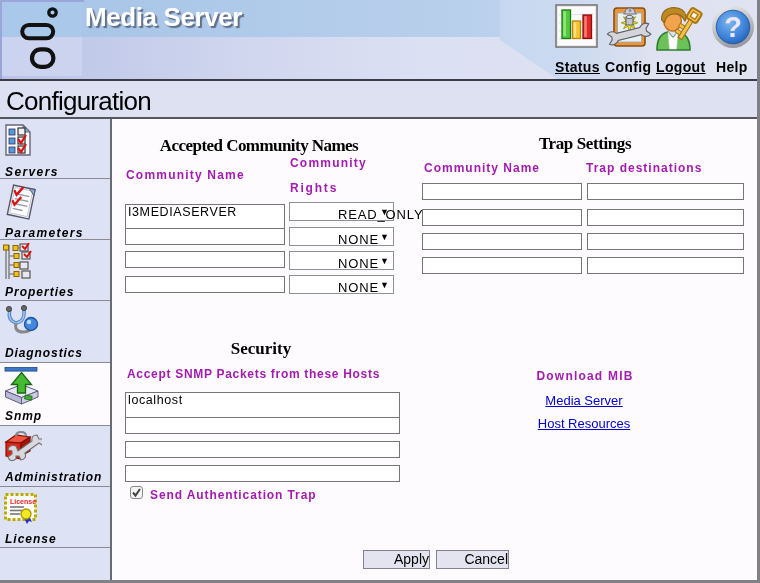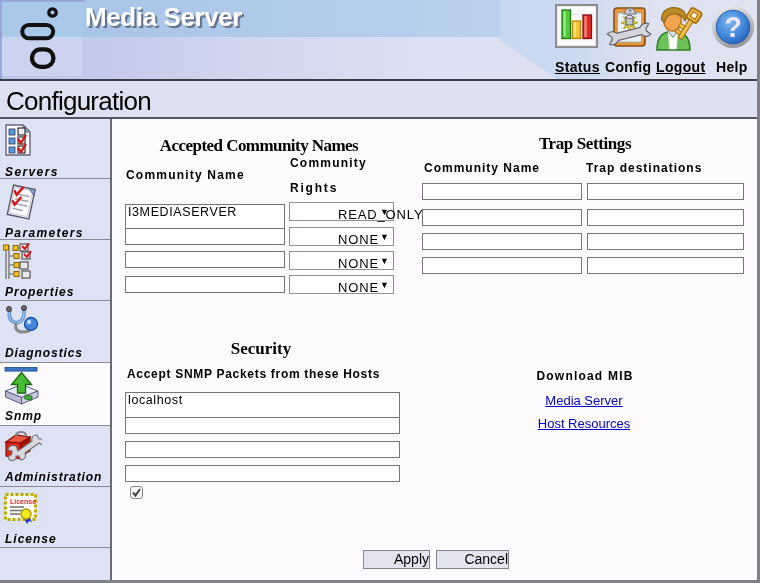--- a/index.html
+++ b/index.html
@@ -19,21 +19,21 @@
 
 #cfgbar{left:0;top:79px;width:760px;height:40px;background:#dee1f2;border-top:2px solid #3c3c46;border-bottom:2px solid #55555f;box-sizing:border-box;}
 #cfgtxt{left:6px;top:86px;font-size:26px;letter-spacing:-0.75px;color:#000;}
 
 #sidebar{left:0;top:119px;width:110px;height:464px;background:#dde2f4;border-right:2px solid #6a6a74;box-sizing:content-box;}
 .sep{left:0;top:0;width:110px;height:1px;background:#8a8a94;}
 #snmpsel{left:0;top:362px;width:110px;height:63px;background:#fdfbfd;}
 .sblbl{left:5px;font-size:12px;font-weight:bold;color:#000;letter-spacing:0.9px;white-space:nowrap;font-style:italic;}
 
 .serifhead{font-family:"Liberation Serif",serif;font-size:17px;font-weight:bold;color:#000;white-space:nowrap;}
-.blbl{font-size:12px;font-weight:bold;color:#000000;letter-spacing:1.2px;white-space:nowrap;}
+.blbl{font-size:12px;font-weight:bold;color:#a21caf;letter-spacing:1.2px;white-space:nowrap;}
 .inp{background:#fff;border:1px solid #767676;box-sizing:border-box;font-size:12.5px;letter-spacing:0.6px;color:#000;padding:1px 2px;line-height:13px;}
 .sel{background:#fff;border:1px solid #8f8f94;box-sizing:border-box;font-size:13px;color:#000;}
 .sel .tx{position:absolute;left:6px;top:4px;font-size:13px;letter-spacing:0.85px;padding-left:42px;}
 .sel .ar{position:absolute;right:4px;top:4px;font-size:9px;}
 .lnk{font-size:13px;color:#0000cc;text-decoration:underline;white-space:nowrap;}
 .btn{background:#e4e4f1;border:1px solid #828290;box-sizing:border-box;font-size:14px;color:#000;text-align:right;line-height:17px;}
 </style>
 </head>
 <body>
 <div id="page">
@@ -259,20 +259,21 @@
   <div class="abs serifhead" style="left:261px;top:339px;transform:translateX(-50%)">Security</div>
   <div class="abs blbl" style="left:127px;top:367px;letter-spacing:0.7px">Accept SNMP Packets from these Hosts</div>
   <div class="abs inp" style="left:125px;top:392px;width:275px;height:32px;">localhost</div>
   <div class="abs inp" style="left:125px;top:417px;width:275px;height:17px;"></div>
   <div class="abs inp" style="left:125px;top:441px;width:275px;height:17px;"></div>
   <div class="abs inp" style="left:125px;top:465px;width:275px;height:17px;"></div>
   <svg class="abs" style="left:130px;top:486px" width="13" height="13" viewBox="0 0 13 13">
     <rect x="0.5" y="0.5" width="12" height="12" rx="2.5" fill="#f4f4f4" stroke="#8a8a8a" stroke-width="1"></rect>
     <path d="M3 6.5 l2.5 3 4.5-6.5" fill="none" stroke="#444" stroke-width="2"></path>
   </svg>
+  <div class="abs blbl" style="left:150px;top:488px;letter-spacing:0.9px">Send Authentication Trap</div>
 
   <div class="abs blbl" style="left:585px;top:369px;transform:translateX(-50%)">Download MIB</div>
   <div class="abs lnk" style="left:584px;top:393px;transform:translateX(-50%)">Media Server</div>
   <div class="abs lnk" style="left:584px;top:416px;transform:translateX(-50%)">Host Resources</div>
 
   <div class="abs btn" style="left:363px;top:550px;width:67px;height:19px;">Apply</div>
   <div class="abs btn" style="left:436px;top:550px;width:73px;height:19px;">Cancel</div>
 
   <div class="abs" style="left:757px;top:0;width:3px;height:583px;background:#808086;"></div>
   <div class="abs" style="left:0;top:580px;width:760px;height:3px;background:#808086;"></div>

